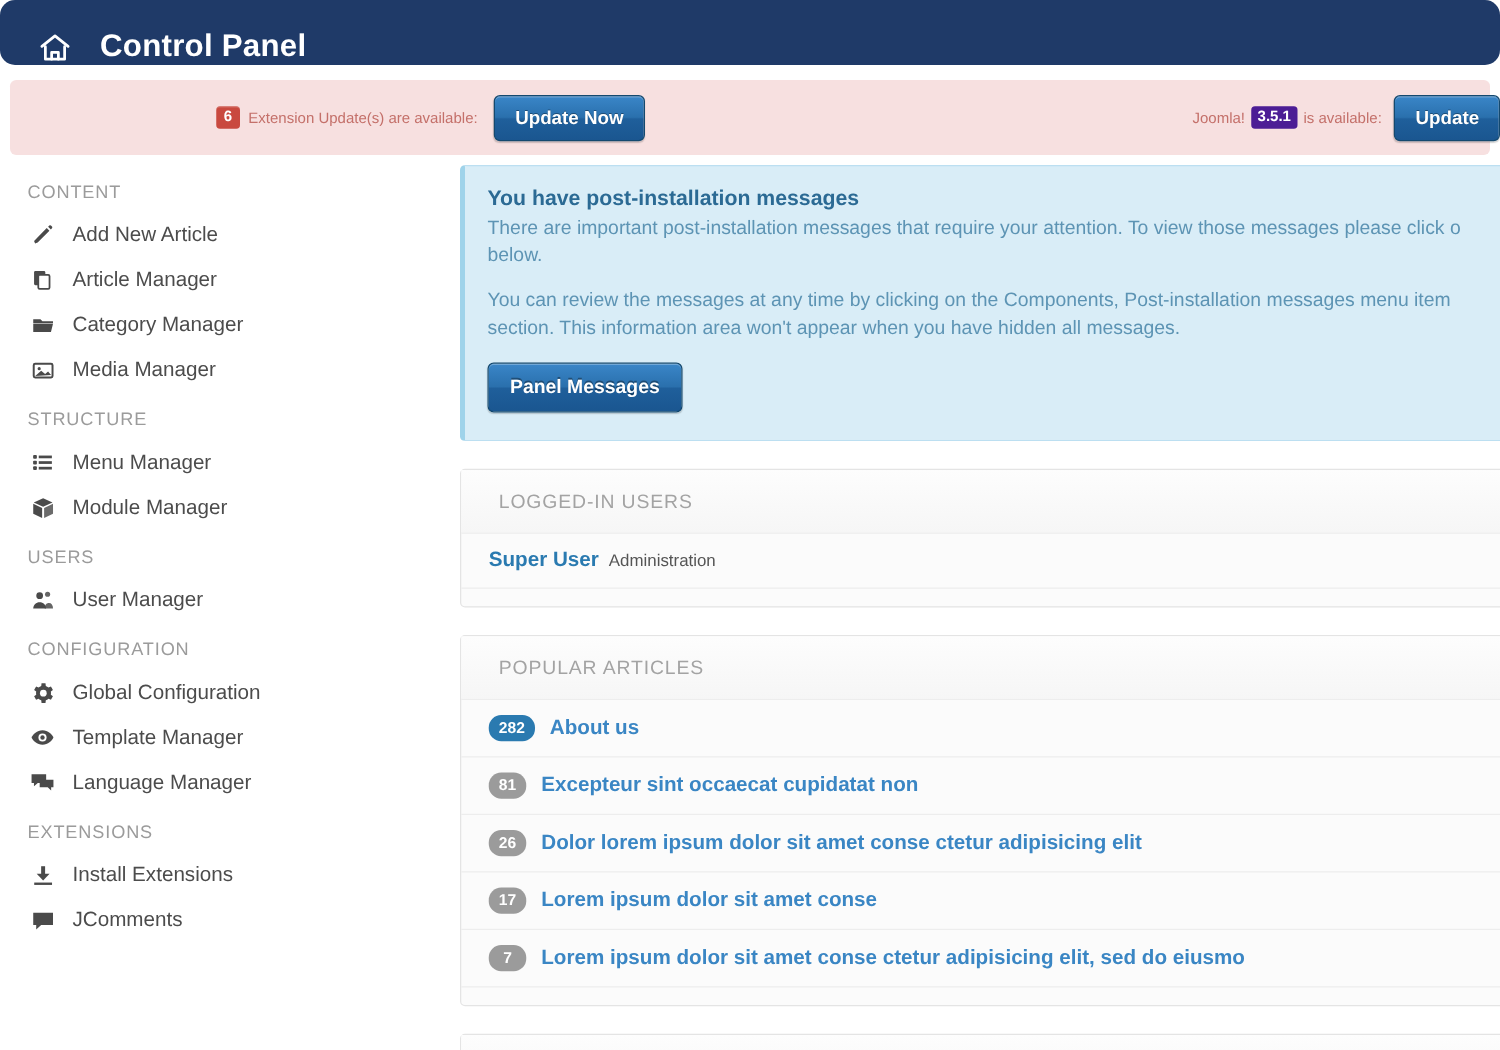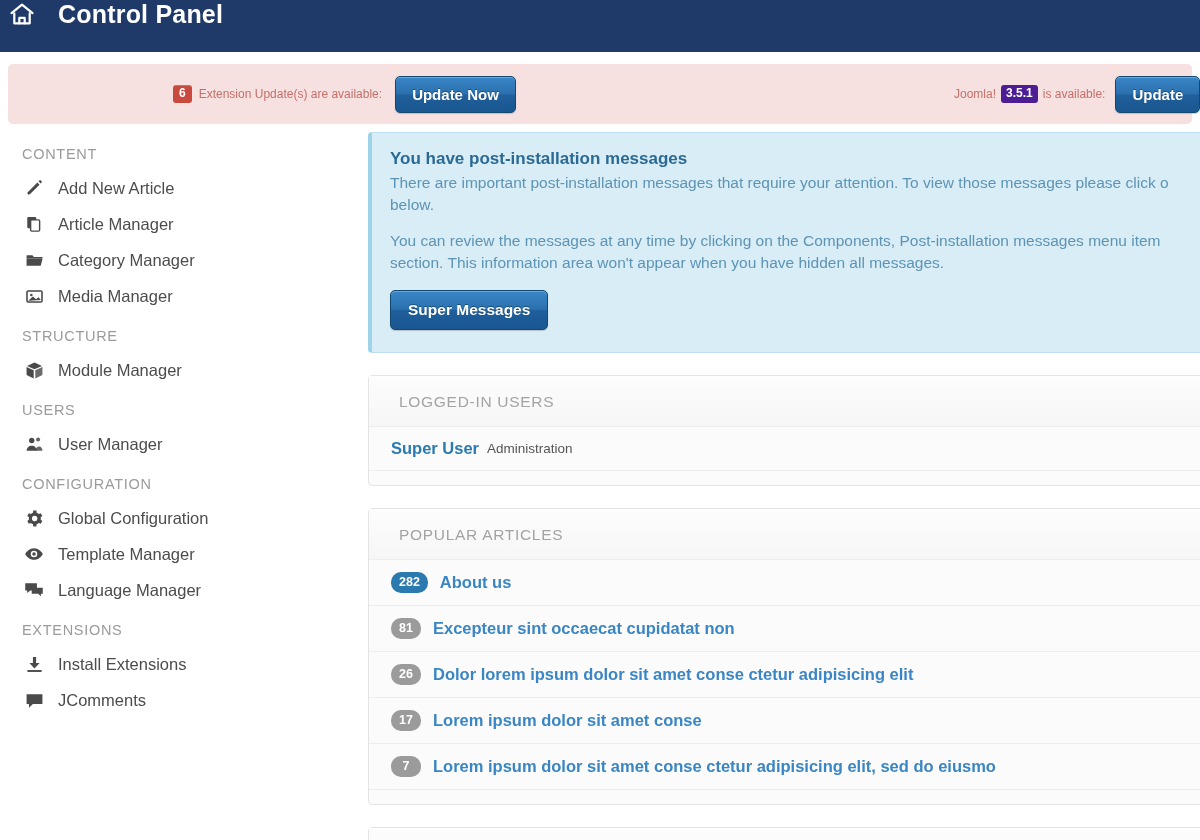--- a/index.html
+++ b/index.html
@@ -8,23 +8,24 @@
     background: #ffffff;
     font-family: "Liberation Sans", sans-serif;
     overflow: hidden;
   }
 
   
   .topbar {
     height: 52px;
     background: #1f3a68;
     display: flex;
-    align-items: flex-start;
-    padding: 0 0 0 8px;
+    align-items: flex-end;
+    padding: 0 0 0 30px;
     position: relative;
+    border-radius: 12px;
   }
   .topbar .home-icon { width: 28px; height: 28px; display:block; }
   .topbar-title {
     color: #ffffff;
     font-size: 25px;
     font-weight: bold;
     margin-left: 22px;
     letter-spacing: .2px;
   }
 
@@ -272,20 +273,33 @@
           <rect x="2.5" y="5" width="19" height="14" rx="1.5"></rect>
           <circle cx="8" cy="10" r="1.6" fill="#4a4a4a" stroke="none"></circle>
           <path d="M4 17.5 10 12l4 3.4 3-2.4 3 3.5z" fill="#4a4a4a" stroke="none"></path>
         </svg>
       </span>
       <span class="lbl">Media Manager</span>
     </div>
 
     <div class="side-head">STRUCTURE</div>
 
+    <div class="side-item">
+      <span class="ic">
+        <svg width="18" height="18" viewBox="0 0 24 24" fill="#4a4a4a">
+          <rect x="2" y="4" width="4" height="4" rx="1"></rect>
+          <rect x="8" y="4.6" width="14" height="2.9"></rect>
+          <rect x="2" y="10" width="4" height="4" rx="1"></rect>
+          <rect x="8" y="10.6" width="14" height="2.9"></rect>
+          <rect x="2" y="16" width="4" height="4" rx="1"></rect>
+          <rect x="8" y="16.6" width="14" height="2.9"></rect>
+        </svg>
+      </span>
+      <span class="lbl">Menu Manager</span>
+    </div>
 
     <div class="side-item">
       <span class="ic">
         <svg width="19" height="19" viewBox="0 0 24 24" fill="#4a4a4a">
           <path d="M12 2 2.5 6.2 12 10.5l9.5-4.3z"></path>
           <path d="M2 7.6v10L11 22V11.8z"></path>
           <path d="M22 7.6v10L13 22V11.8z" opacity=".82"></path>
         </svg>
       </span>
       <span class="lbl">Module Manager</span>
@@ -365,21 +379,21 @@
 
   <div class="main">
 
     <div class="info-panel">
       <div class="info-title">You have post-installation messages</div>
       <div class="info-p">There are important post-installation messages that require your attention. To view those messages please click o</div>
       <div class="info-p">below.</div>
       <div class="info-gap"></div>
       <div class="info-p">You can review the messages at any time by clicking on the Components, Post-installation messages menu item</div>
       <div class="info-p">section. This information area won't appear when you have hidden all messages.</div>
-      <span class="btn-blue">Super Messages</span>
+      <span class="btn-blue">Panel Messages</span>
     </div>
 
     <div class="card">
       <div class="card-head">LOGGED-IN USERS</div>
       <div class="card-row">
         <span class="user-name">Super User</span>
         <span class="user-role">Administration</span>
 
       </div>
       <div class="card-foot"></div>

